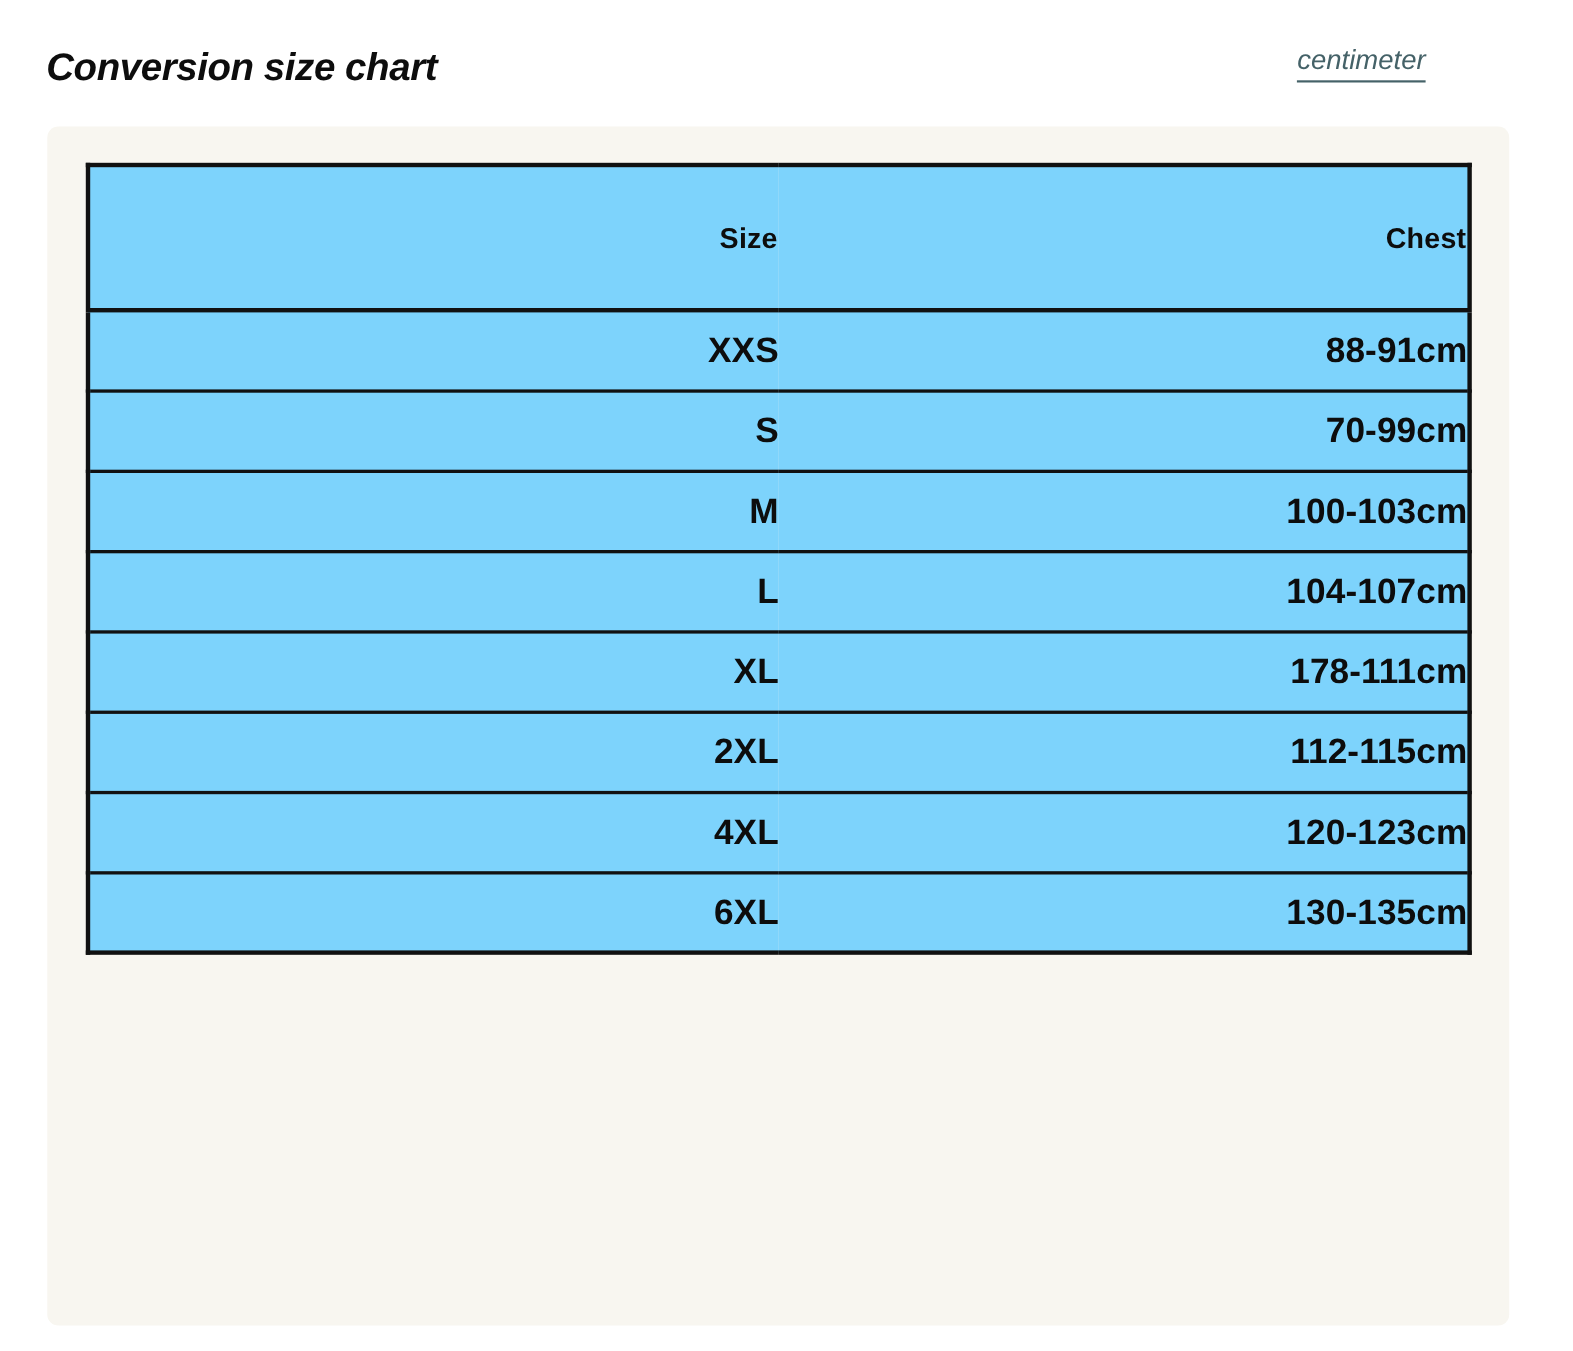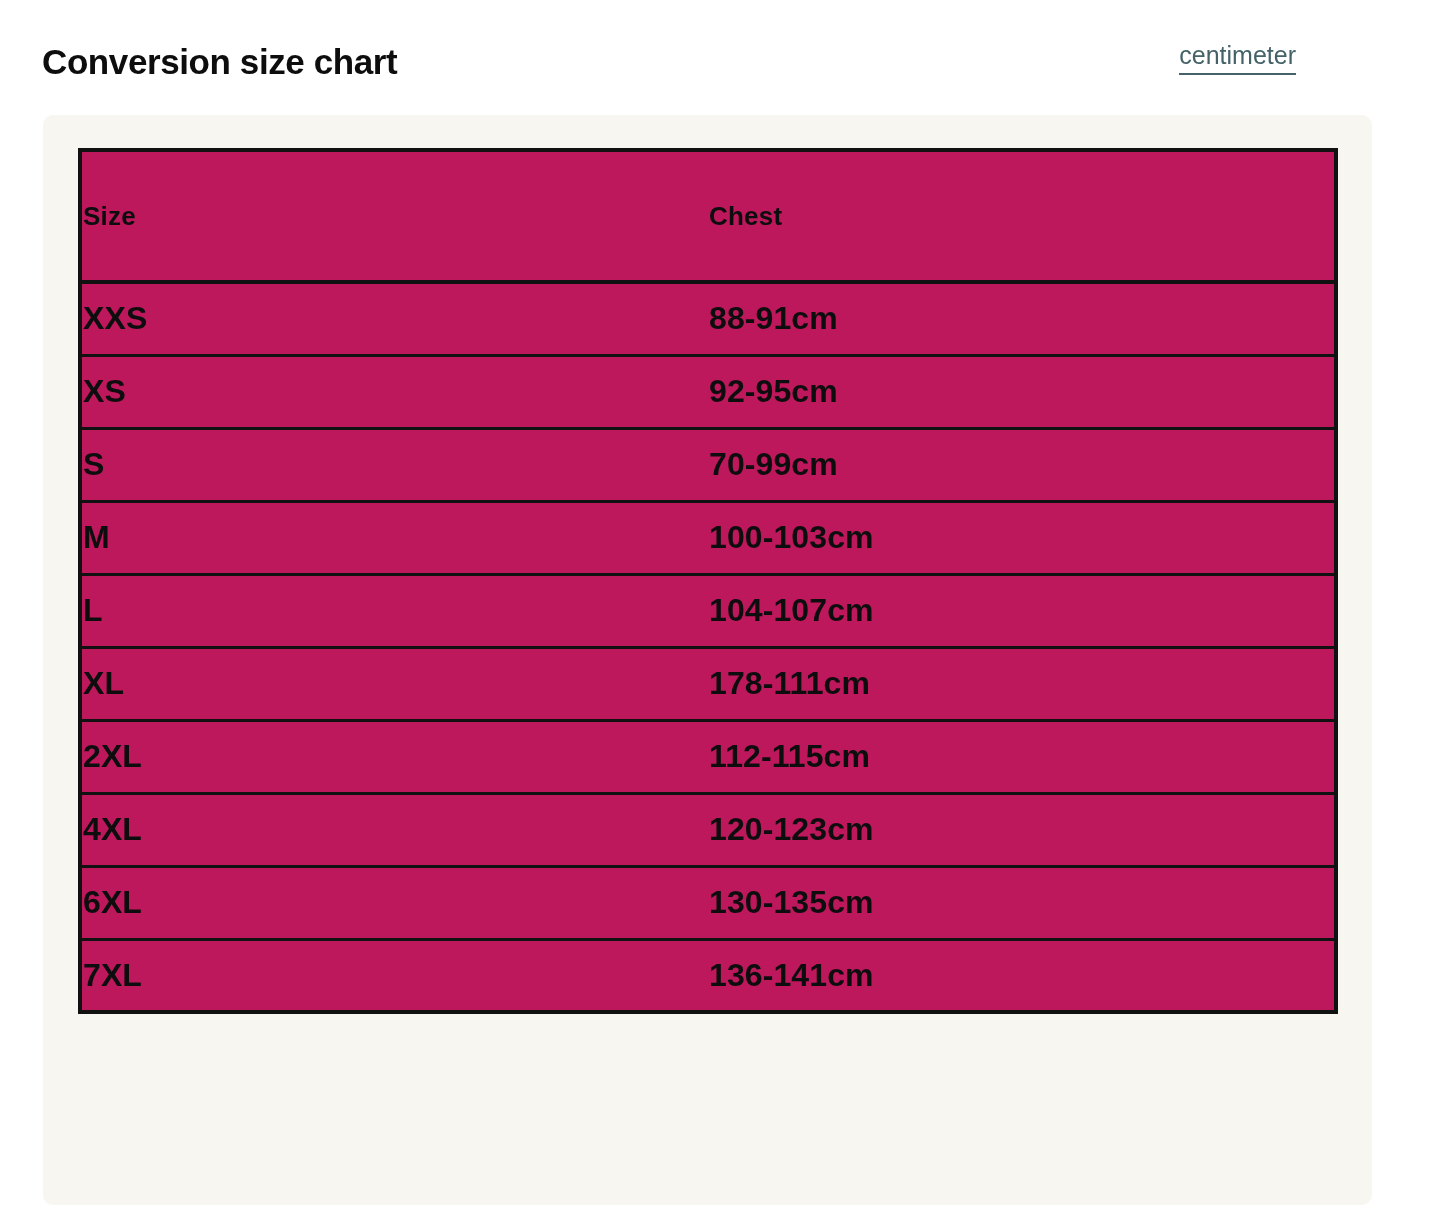--- a/index.html
+++ b/index.html
@@ -21,20 +21,21 @@
   }
 
   
   .page-header {
     position: relative;
     height: 115px;
     padding: 0 60px 0 42px;
     display: flex;
     align-items: center;
     justify-content: space-between;
+    font-style: italic;
   }
 
   .page-title {
     font-size: 35px;
     font-weight: 700;
     letter-spacing: -0.4px;
     line-height: 1;
     color: #0d0d0d;
     margin: 0;
     padding-top: 8px;
@@ -73,22 +74,22 @@
     border: 4px solid #111111;
     border-radius: 4px;
     table-layout: fixed;
   }
 
   .size-table col.col-size  { width: 50%; }
   .size-table col.col-chest { width: 50%; }
 
   .size-table th,
   .size-table td {
-    text-align: left;
-    background: #be185d;
+    text-align: right;
+    background: #7dd3fc;
     border: 0;
   }
 
   .size-table thead th {
     height: 132px;
     font-size: 26px;
     font-weight: 700;
     letter-spacing: 0.2px;
     color: #0d0d0d;
     border-bottom: 4px solid #111111;
@@ -133,24 +134,20 @@
         <th>Chest</th>
       </tr>
     </thead>
     <tbody id="table-body">
 
     <tr>
           <td class="cell-size">XXS</td>
           <td class="cell-chest">88-91cm</td>
         </tr>
         <tr>
-          <td class="cell-size">XS</td>
-          <td class="cell-chest">92-95cm</td>
-        </tr>
-        <tr>
           <td class="cell-size">S</td>
           <td class="cell-chest">70-99cm</td>
         </tr>
         <tr>
           <td class="cell-size">M</td>
           <td class="cell-chest">100-103cm</td>
         </tr>
         <tr>
           <td class="cell-size">L</td>
           <td class="cell-chest">104-107cm</td>
@@ -164,19 +161,15 @@
           <td class="cell-chest">112-115cm</td>
         </tr>
         <tr>
           <td class="cell-size">4XL</td>
           <td class="cell-chest">120-123cm</td>
         </tr>
         <tr>
           <td class="cell-size">6XL</td>
           <td class="cell-chest">130-135cm</td>
         </tr>
-        <tr>
-          <td class="cell-size">7XL</td>
-          <td class="cell-chest">136-141cm</td>
-        </tr>
       </tbody>
   </table>
 </div>
 
 </body></html>

